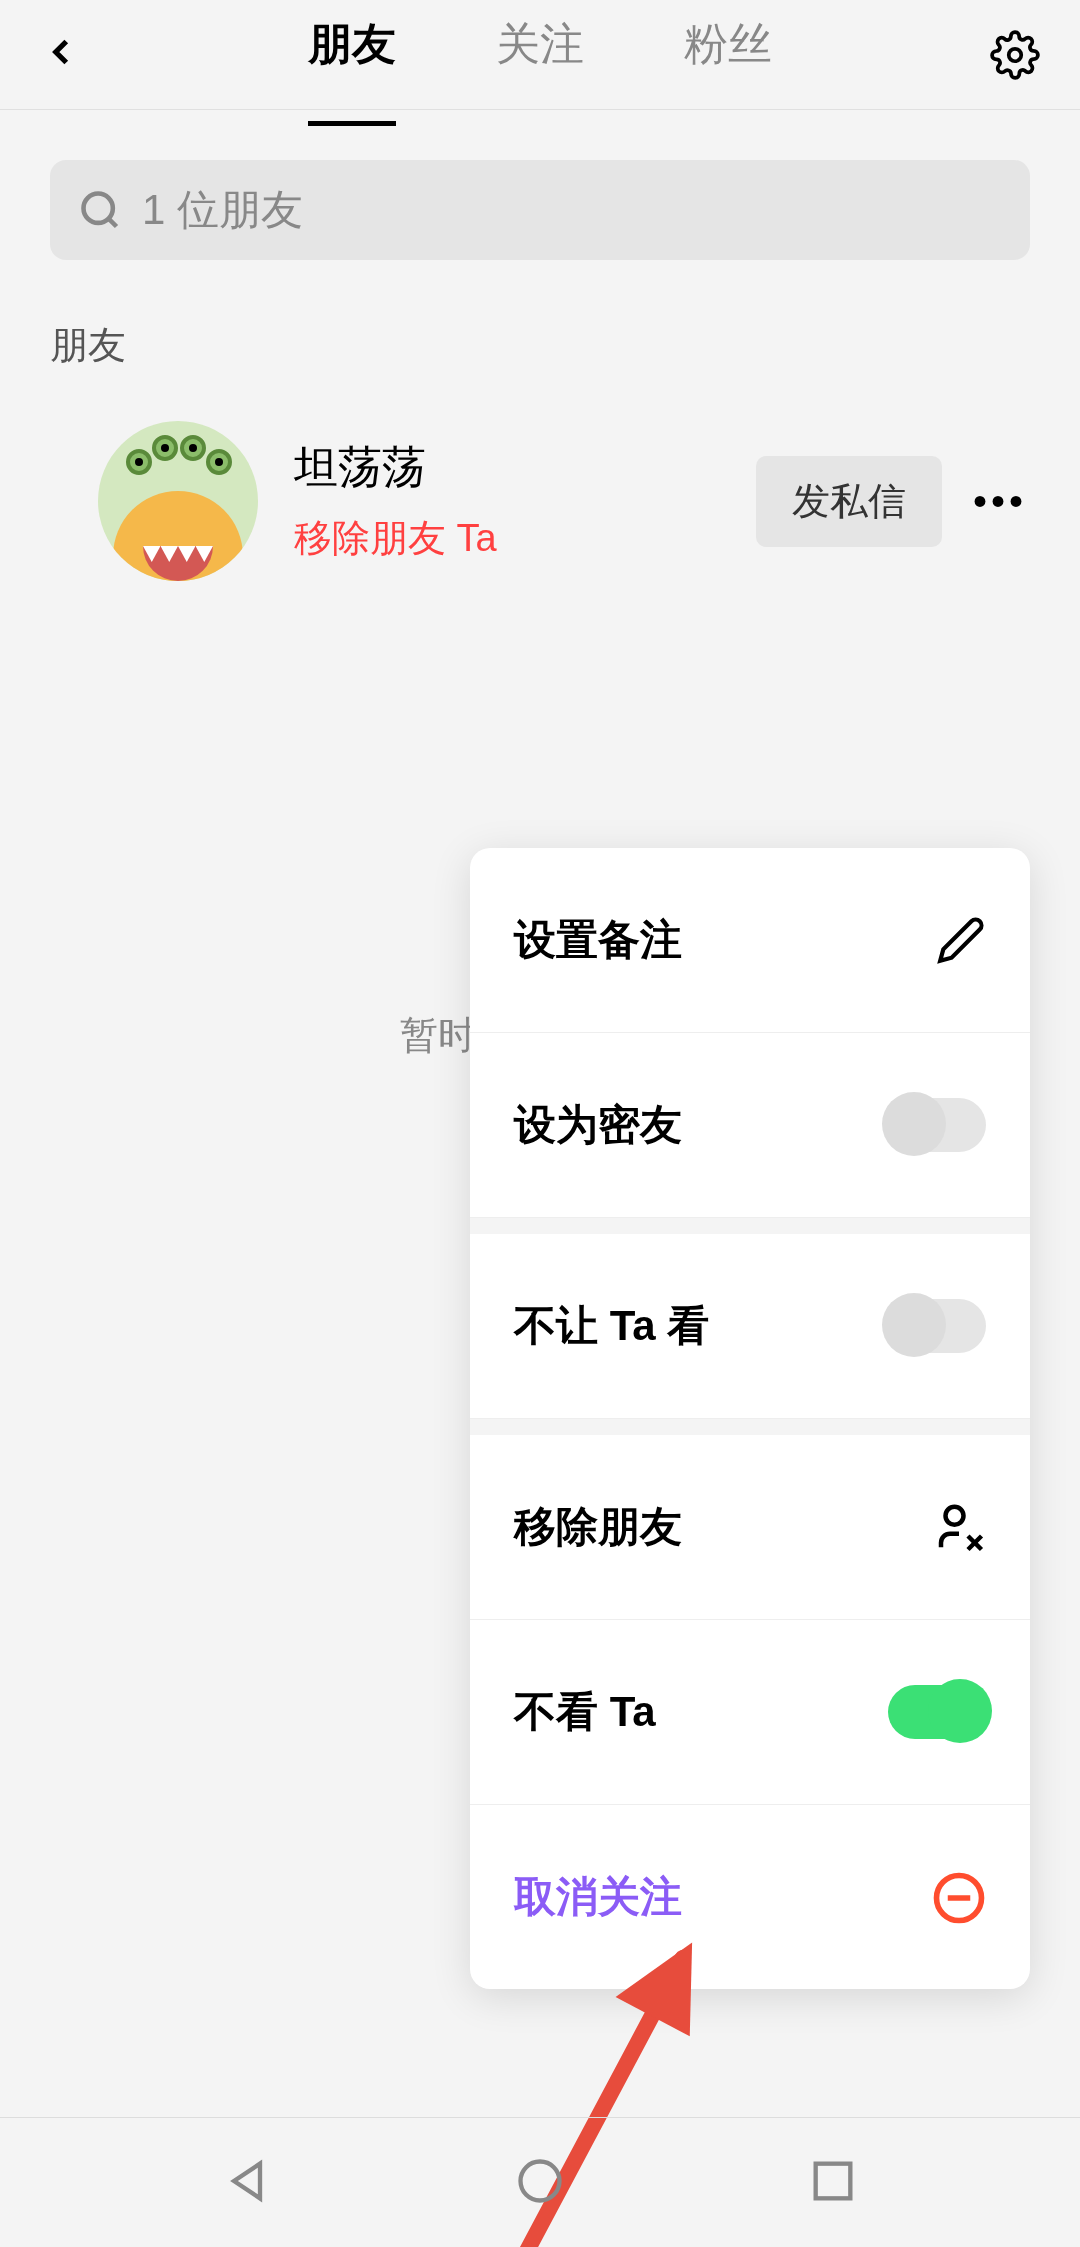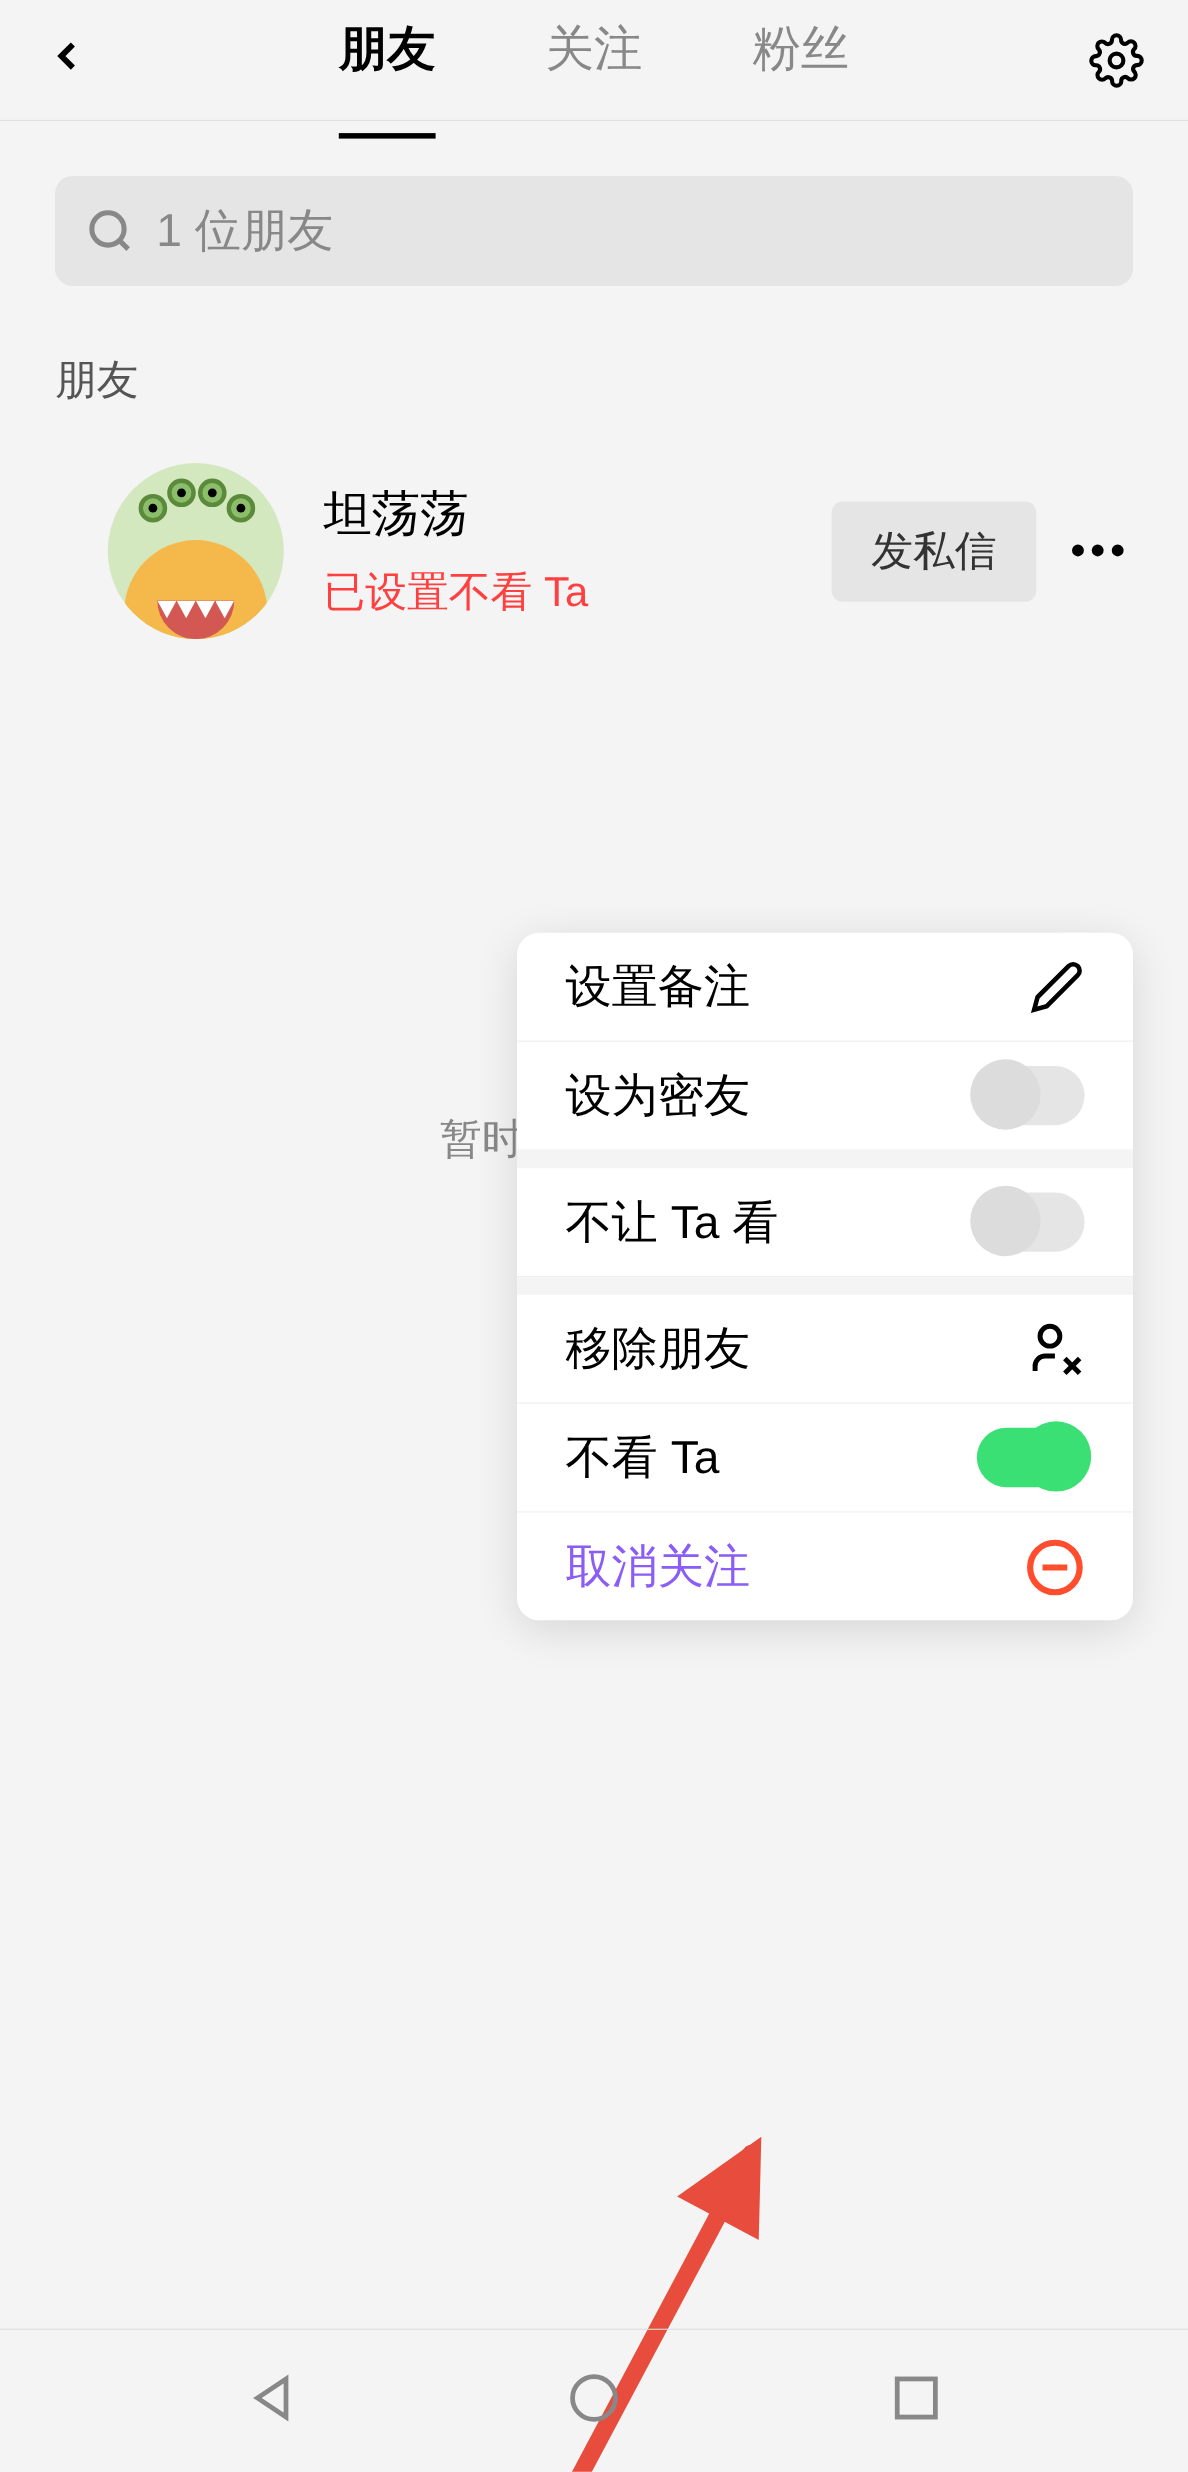--- a/index.html
+++ b/index.html
@@ -218,24 +218,24 @@
       width: 0;
       height: 0;
       border-left: 16px solid transparent;
       border-right: 16px solid transparent;
       border-bottom: 16px solid #fff;
     }
     .popup-item {
       display: flex;
       align-items: center;
       justify-content: space-between;
-      padding: 21px 44px;
+      padding: 64px 44px;
       border-bottom: 1px solid #eee;
       font-size: 42px;
-      font-weight: 400;
+      font-weight: 700;
       color: #000;
     }
     .popup-item.gap-above {
       border-top: 16px solid #f4f4f4;
       text-align: right;
     }
     .popup-item.danger {
       color: #8b5cf6;
       border-bottom: none;
       align-items: flex-end;
@@ -363,21 +363,21 @@
             <span></span>
             <span></span>
             <span></span>
             <span></span>
           </div>
       </div>
     </div>
   </div>
   <div class="friend-info">
     <div class="friend-name">坦荡荡</div>
-    <div class="friend-status">已设置不看 Ta</div>
+    <div class="friend-status">移除朋友 Ta</div>
   </div>
   <button class="msg-btn">发私信</button>
   <div class="more-btn">•••</div>
 </div>
 
 <div class="partial-text">暂时</div>
 
 <div class="popup">
   <div class="popup-item">
     <span>设置备注</span>

